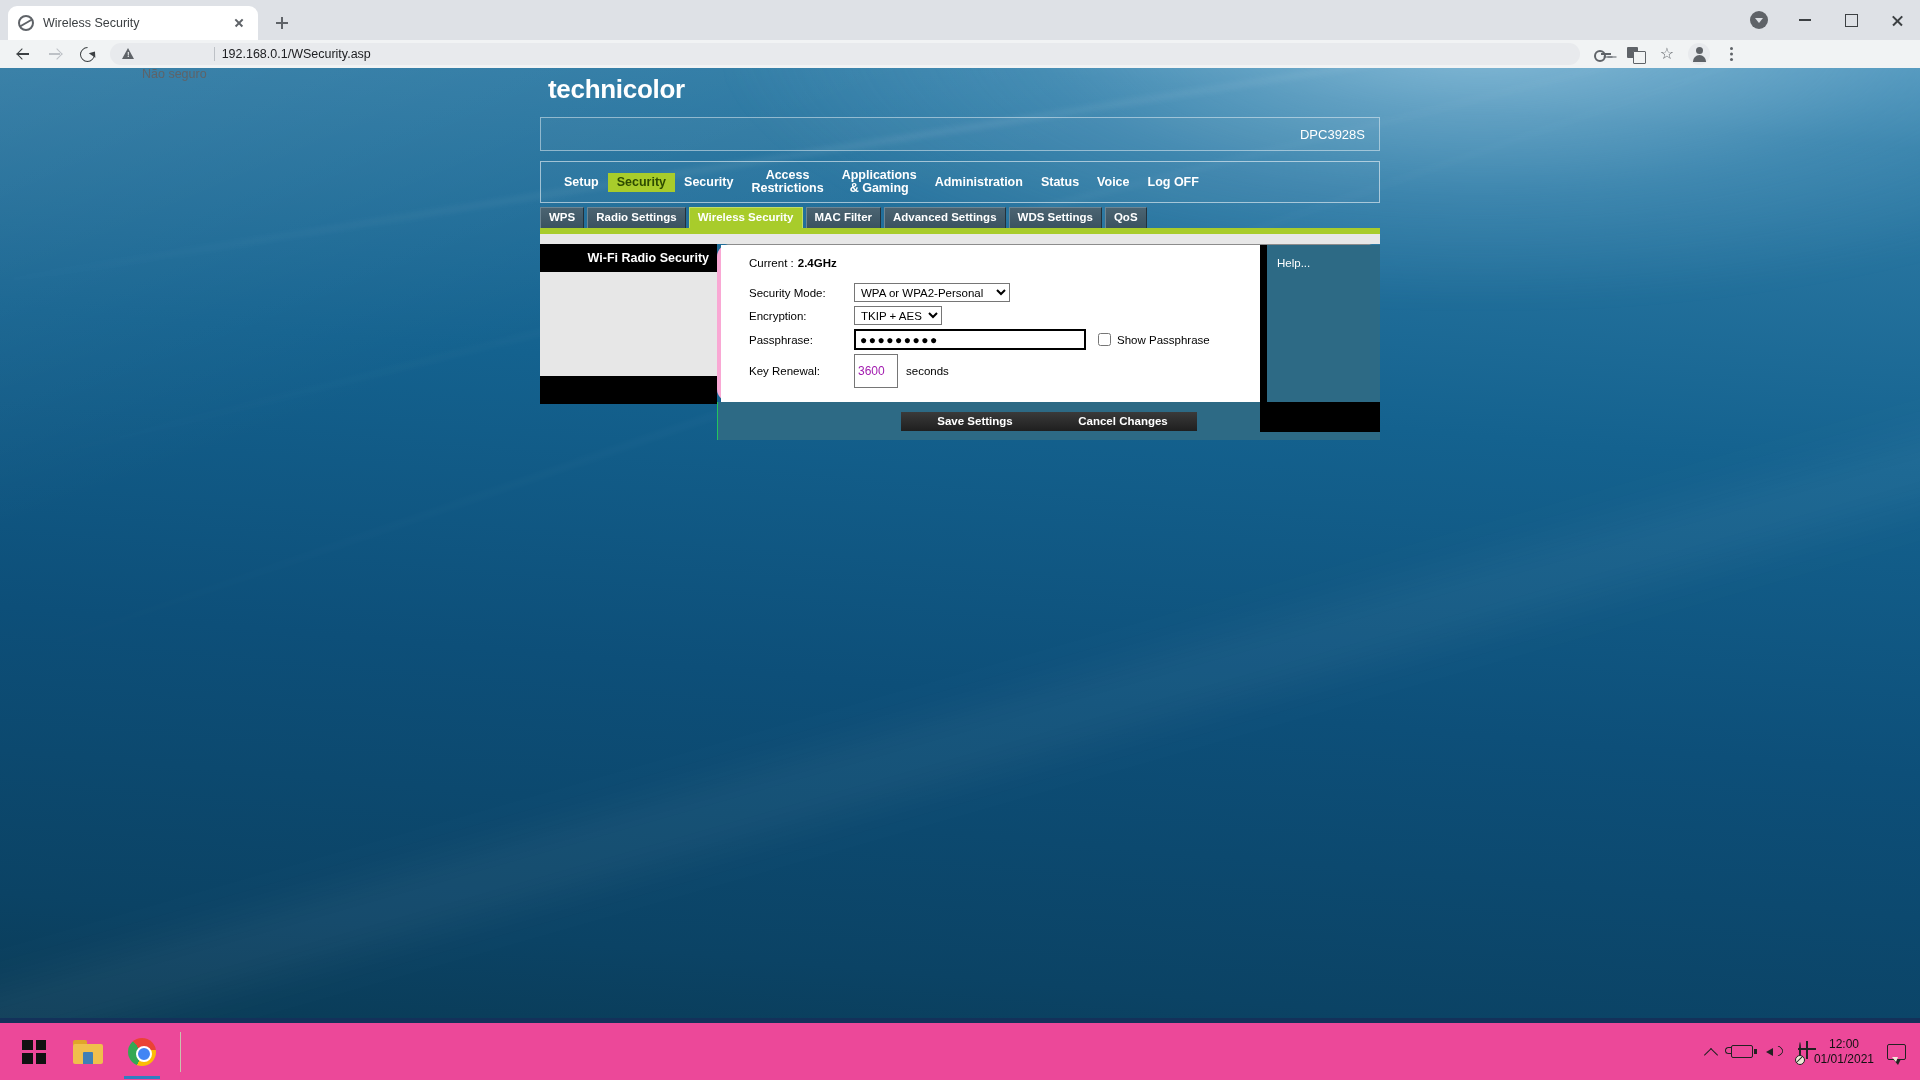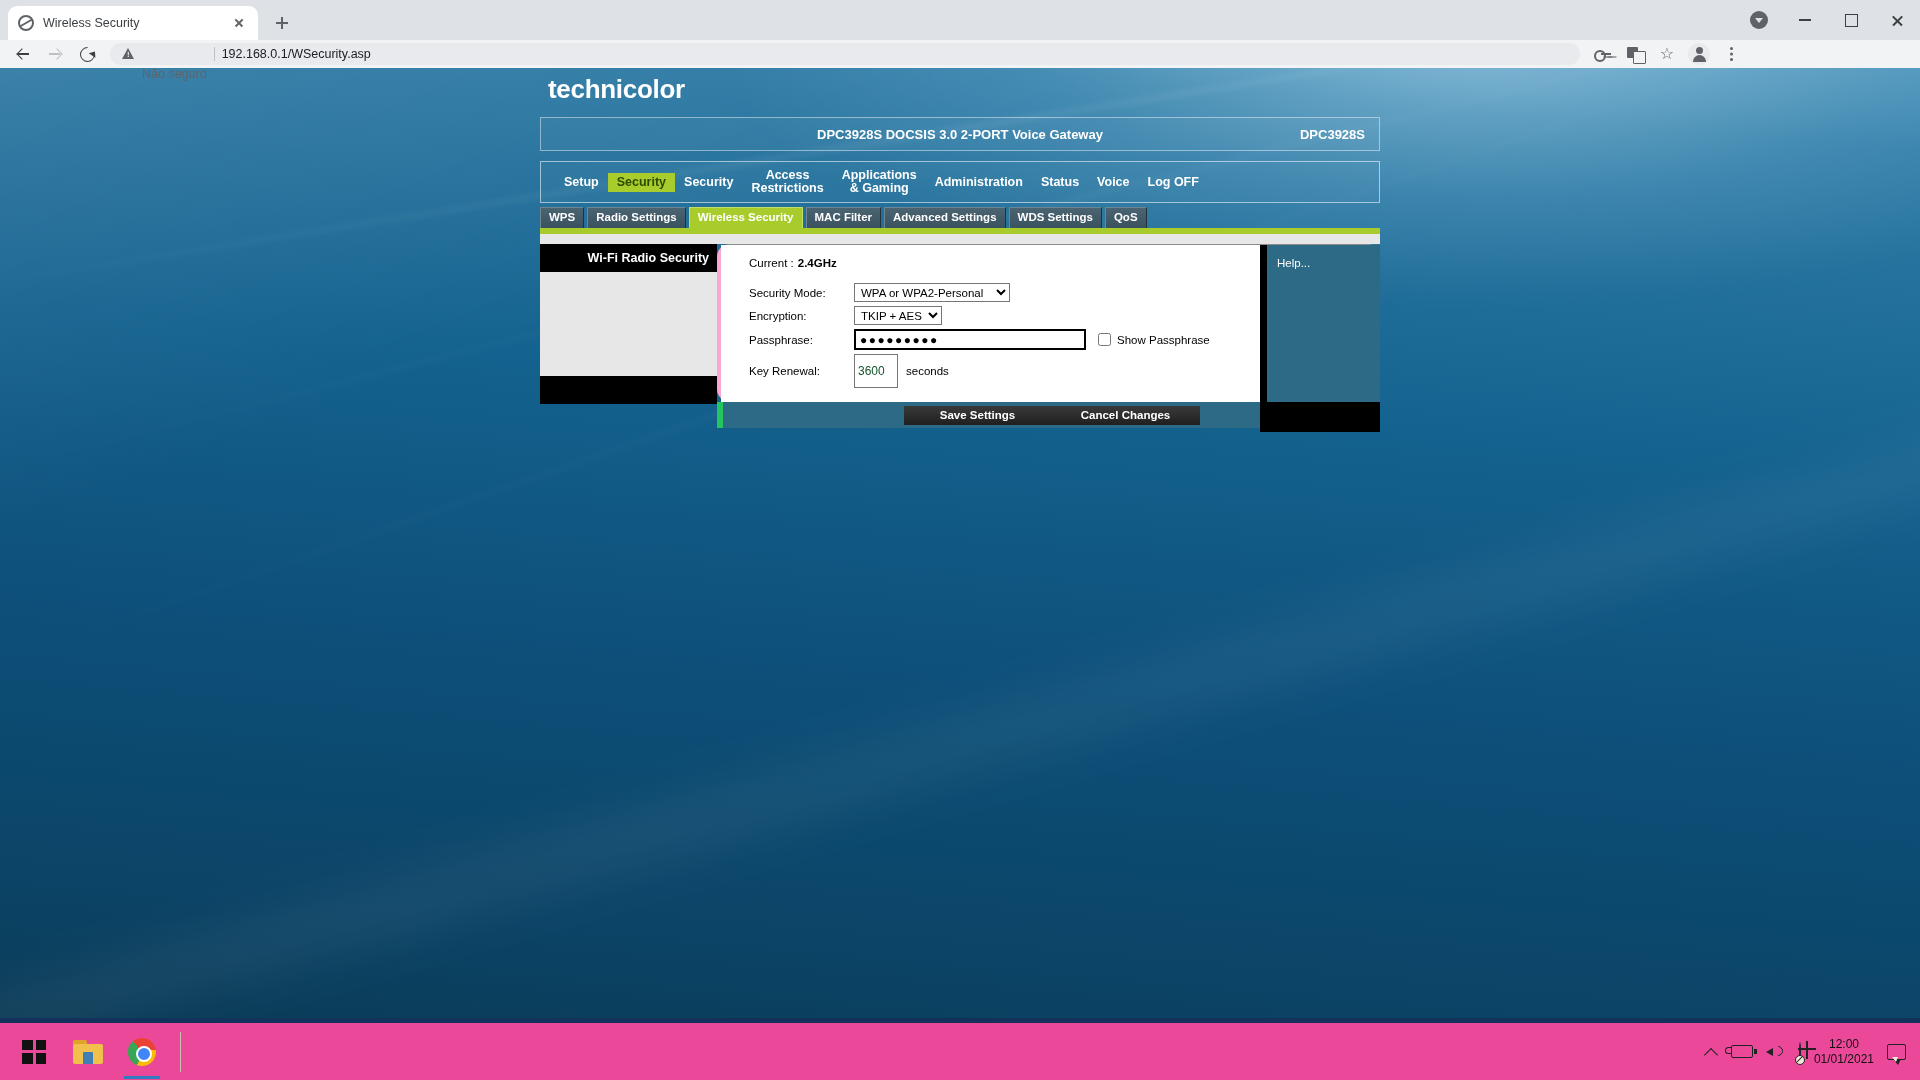--- a/index.html
+++ b/index.html
@@ -170,21 +170,21 @@
     height: 34px;
     border: 1px solid rgba(255,255,255,.45);
     display:flex; align-items:center; position:relative;
     background: rgba(255,255,255,0.04);
   }
   .model-title {
     position:absolute; left:0; right:0; text-align:center;
     color:#fff; font-size:13px; font-weight:bold;
   }
   .model-code {
-    position:absolute; right:14px; color:#fff; font-size:13px; font-weight:bold;
+    position:absolute; right:14px; color:#fff; font-size:13px; font-weight:normal;
   }
   .mainnav {
     margin-top: 10px; height: 42px;
     border: 1px solid rgba(255,255,255,.55);
     display:flex; align-items:center; padding-left: 14px;
     background: rgba(255,255,255,0.03);
   }
   .nav-item {
     color:#fff; font-size:12.5px; font-weight:bold; padding: 3px 9px;
     line-height:13px; text-align:center; white-space:pre-line;
@@ -236,31 +236,31 @@
     border:1px solid #767676; background:#fff; color:#000; padding: 1px 2px;
     height: 19px;
   }
   input.pass {
     width: 232px; height: 21px; border: 2px solid #000; background:#fff;
     font-family:"Liberation Sans", sans-serif; font-size:12px; padding: 0 4px;
     letter-spacing: 1.5px;
   }
   input.keyr {
     width: 44px; height: 34px; border:1px solid #767676; background:#fff;
-    font-family:"Liberation Sans", sans-serif; font-size:12px; padding: 12px 3px; color:#14532d;
+    font-family:"Liberation Sans", sans-serif; font-size:12px; padding: 12px 3px; color:#a21caf;
   }
   .showpass-wrap { display:flex; align-items:center; gap:6px; margin-left: 12px; }
   .showpass-wrap input { width:13px; height:13px; }
   .seconds { margin-left: 8px; }
 
   .footer-bar {
     margin-left: 177px;
-    background:#2d6a85; height: 26px;
+    background:#2d6a85; height: 38px;
     display:flex; align-items:center; justify-content:center; gap:0;
-    border-left:6px solid #22c55e;
+    border-left:1px solid #22c55e;
     position:relative;
   }
   .btn {
     background: linear-gradient(180deg,#3a3a3a 0%, #1f1f1f 100%);
     color:#fff; font-size:11.5px; font-weight:bold;
     width: 148px; height: 19px; border:none;
     font-family:"Liberation Sans", sans-serif;
     display:flex;align-items:center;justify-content:center;
   }
   .footer-right-black {
@@ -376,21 +376,20 @@
     </div>
   </div>
 </div>
 
 <div id="page">
   <div id="router">
 
     <div class="brand">technicolor</div>
 
     <div class="model-bar">
-      <span class="model-title">DPC3928S DOCSIS 3.0 2-PORT Voice Gateway</span>
       <span class="model-code">DPC3928S</span>
     </div>
 
     <div class="mainnav" id="mainnav">
         <div class="nav-item">Setup</div>
         <div class="nav-item active">Security</div>
         <div class="nav-item">Security</div>
         <div class="nav-item">Access
 Restrictions</div>
         <div class="nav-item">Applications

